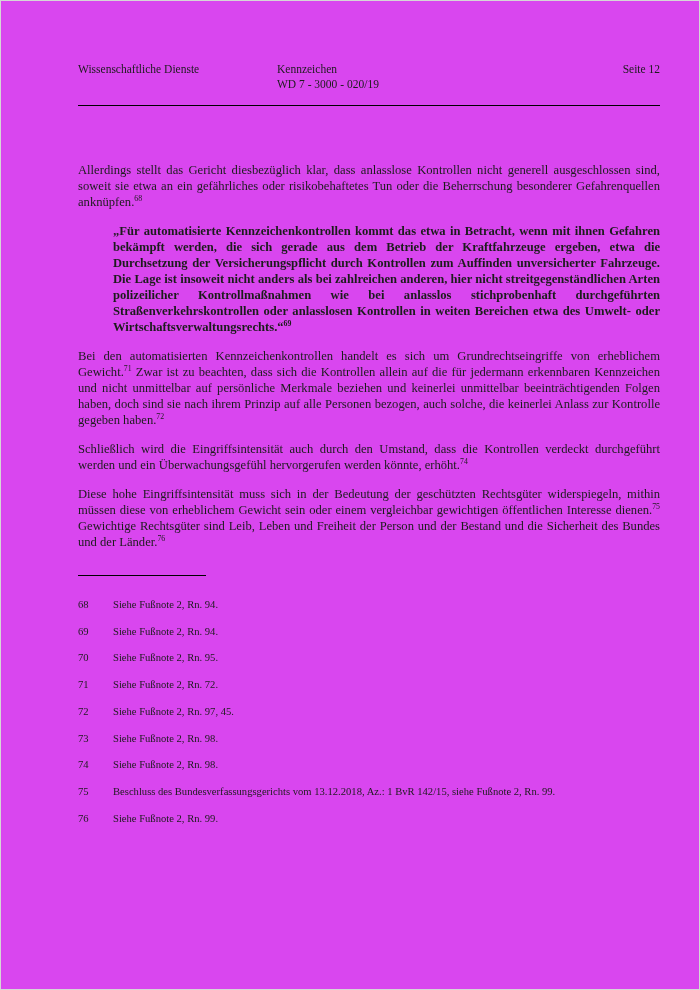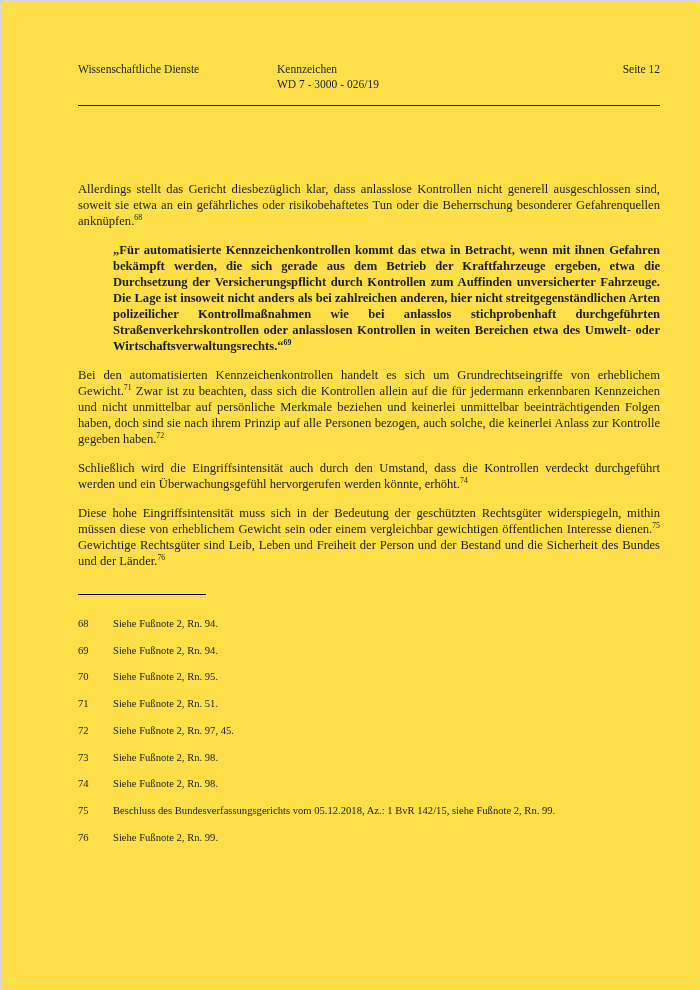--- a/index.html
+++ b/index.html
@@ -11,21 +11,21 @@
     width: 700px;
     height: 990px;
     font-family: "Liberation Serif", "DejaVu Serif", serif;
     color: #1c1c1c;
   }
   .page {
     box-sizing: border-box;
     width: 700px;
     height: 990px;
     padding: 62px 40px 0 78px;
-    background: #fde047;
+    background: #d946ef;
     outline: 1px solid #d6d6d6;
     outline-offset: -1px;
     overflow: hidden;
   }
   
   .doc-header {
     display: flex;
     align-items: flex-start;
     font-size: 11.5px;
     line-height: 1.32;
@@ -33,21 +33,21 @@
   .h-left { width: 199px; flex: none; }
   .h-center { flex: 1; }
   .h-right { flex: none; min-width: 60px; text-align: right; }
   .header-rule {
     border: none;
     border-top: 1px solid #000;
     margin: 13px 0 0 0;
   }
   
   .doc-body {
-    margin-top: 76px;
+    margin-top: 57px;
     font-size: 12.6px;
     line-height: 1.27;
     text-align: justify;
     hyphens: auto;
     -webkit-hyphens: auto;
   }
   .para { margin: 0 0 13px 0; }
   .quote { margin: 0 0 13px 35px; font-weight: bold; }
   sup {
     font-size: 0.62em;
@@ -75,21 +75,21 @@
 </style>
 </head>
 <body>
 
 <div class="page">
 
   <header class="doc-header">
     <div class="h-left">Wissenschaftliche Dienste</div>
     <div class="h-center">
       <div>Kennzeichen</div>
-      <div>WD 7 - 3000 - 026/19</div>
+      <div>WD 7 - 3000 - 020/19</div>
     </div>
     <div class="h-right">Seite 12</div>
   </header>
 
   <hr class="header-rule">
 
   <main class="doc-body">
     <p class="para">Allerdings stellt das Gericht diesbezüglich klar, dass anlasslose Kontrollen nicht generell ausgeschlossen sind, soweit sie etwa an ein gefährliches oder risikobehaftetes Tun oder die Beherrschung besonderer Gefahrenquellen anknüpfen.<sup>68</sup></p>
     <p class="quote">„Für automatisierte Kennzeichenkontrollen kommt das etwa in Betracht, wenn mit ihnen Gefahren bekämpft werden, die sich gerade aus dem Betrieb der Kraftfahrzeuge ergeben, etwa die Durchsetzung der Versicherungspflicht durch Kontrollen zum Auffinden unversicherter Fahrzeuge. Die Lage ist insoweit nicht anders als bei zahlreichen anderen, hier nicht streitgegenständlichen Arten polizeilicher Kontrollmaßnahmen wie bei anlasslos stichprobenhaft durchgeführten Straßenverkehrskontrollen oder anlasslosen Kontrollen in weiten Bereichen etwa des Umwelt- oder Wirtschaftsverwaltungsrechts.“<sup>69</sup></p>
     <p class="para">Bei den automatisierten Kennzeichenkontrollen handelt es sich um Grundrechtseingriffe von erheblichem Gewicht.<sup>71</sup> Zwar ist zu beachten, dass sich die Kontrollen allein auf die für jedermann erkennbaren Kennzeichen und nicht unmittelbar auf persönliche Merkmale beziehen und keinerlei unmittelbar beeinträchtigenden Folgen haben, doch sind sie nach ihrem Prinzip auf alle Personen bezogen, auch solche, die keinerlei Anlass zur Kontrolle gegeben haben.<sup>72</sup></p>
@@ -107,37 +107,37 @@
         <div class="fn-row">
           <span class="fn-num">69</span>
           <span class="fn-text">Siehe Fußnote 2, Rn. 94.</span>
         </div>
         <div class="fn-row">
           <span class="fn-num">70</span>
           <span class="fn-text">Siehe Fußnote 2, Rn. 95.</span>
         </div>
         <div class="fn-row">
           <span class="fn-num">71</span>
-          <span class="fn-text">Siehe Fußnote 2, Rn. 51.</span>
+          <span class="fn-text">Siehe Fußnote 2, Rn. 72.</span>
         </div>
         <div class="fn-row">
           <span class="fn-num">72</span>
           <span class="fn-text">Siehe Fußnote 2, Rn. 97, 45.</span>
         </div>
         <div class="fn-row">
           <span class="fn-num">73</span>
           <span class="fn-text">Siehe Fußnote 2, Rn. 98.</span>
         </div>
         <div class="fn-row">
           <span class="fn-num">74</span>
           <span class="fn-text">Siehe Fußnote 2, Rn. 98.</span>
         </div>
         <div class="fn-row">
           <span class="fn-num">75</span>
-          <span class="fn-text">Beschluss des Bundesverfassungsgerichts vom 05.12.2018, Az.: 1 BvR 142/15, siehe Fußnote 2, Rn. 99.</span>
+          <span class="fn-text">Beschluss des Bundesverfassungsgerichts vom 13.12.2018, Az.: 1 BvR 142/15, siehe Fußnote 2, Rn. 99.</span>
         </div>
         <div class="fn-row">
           <span class="fn-num">76</span>
           <span class="fn-text">Siehe Fußnote 2, Rn. 99.</span>
         </div>
       </div>
   </footer>
 
 </div>
 

